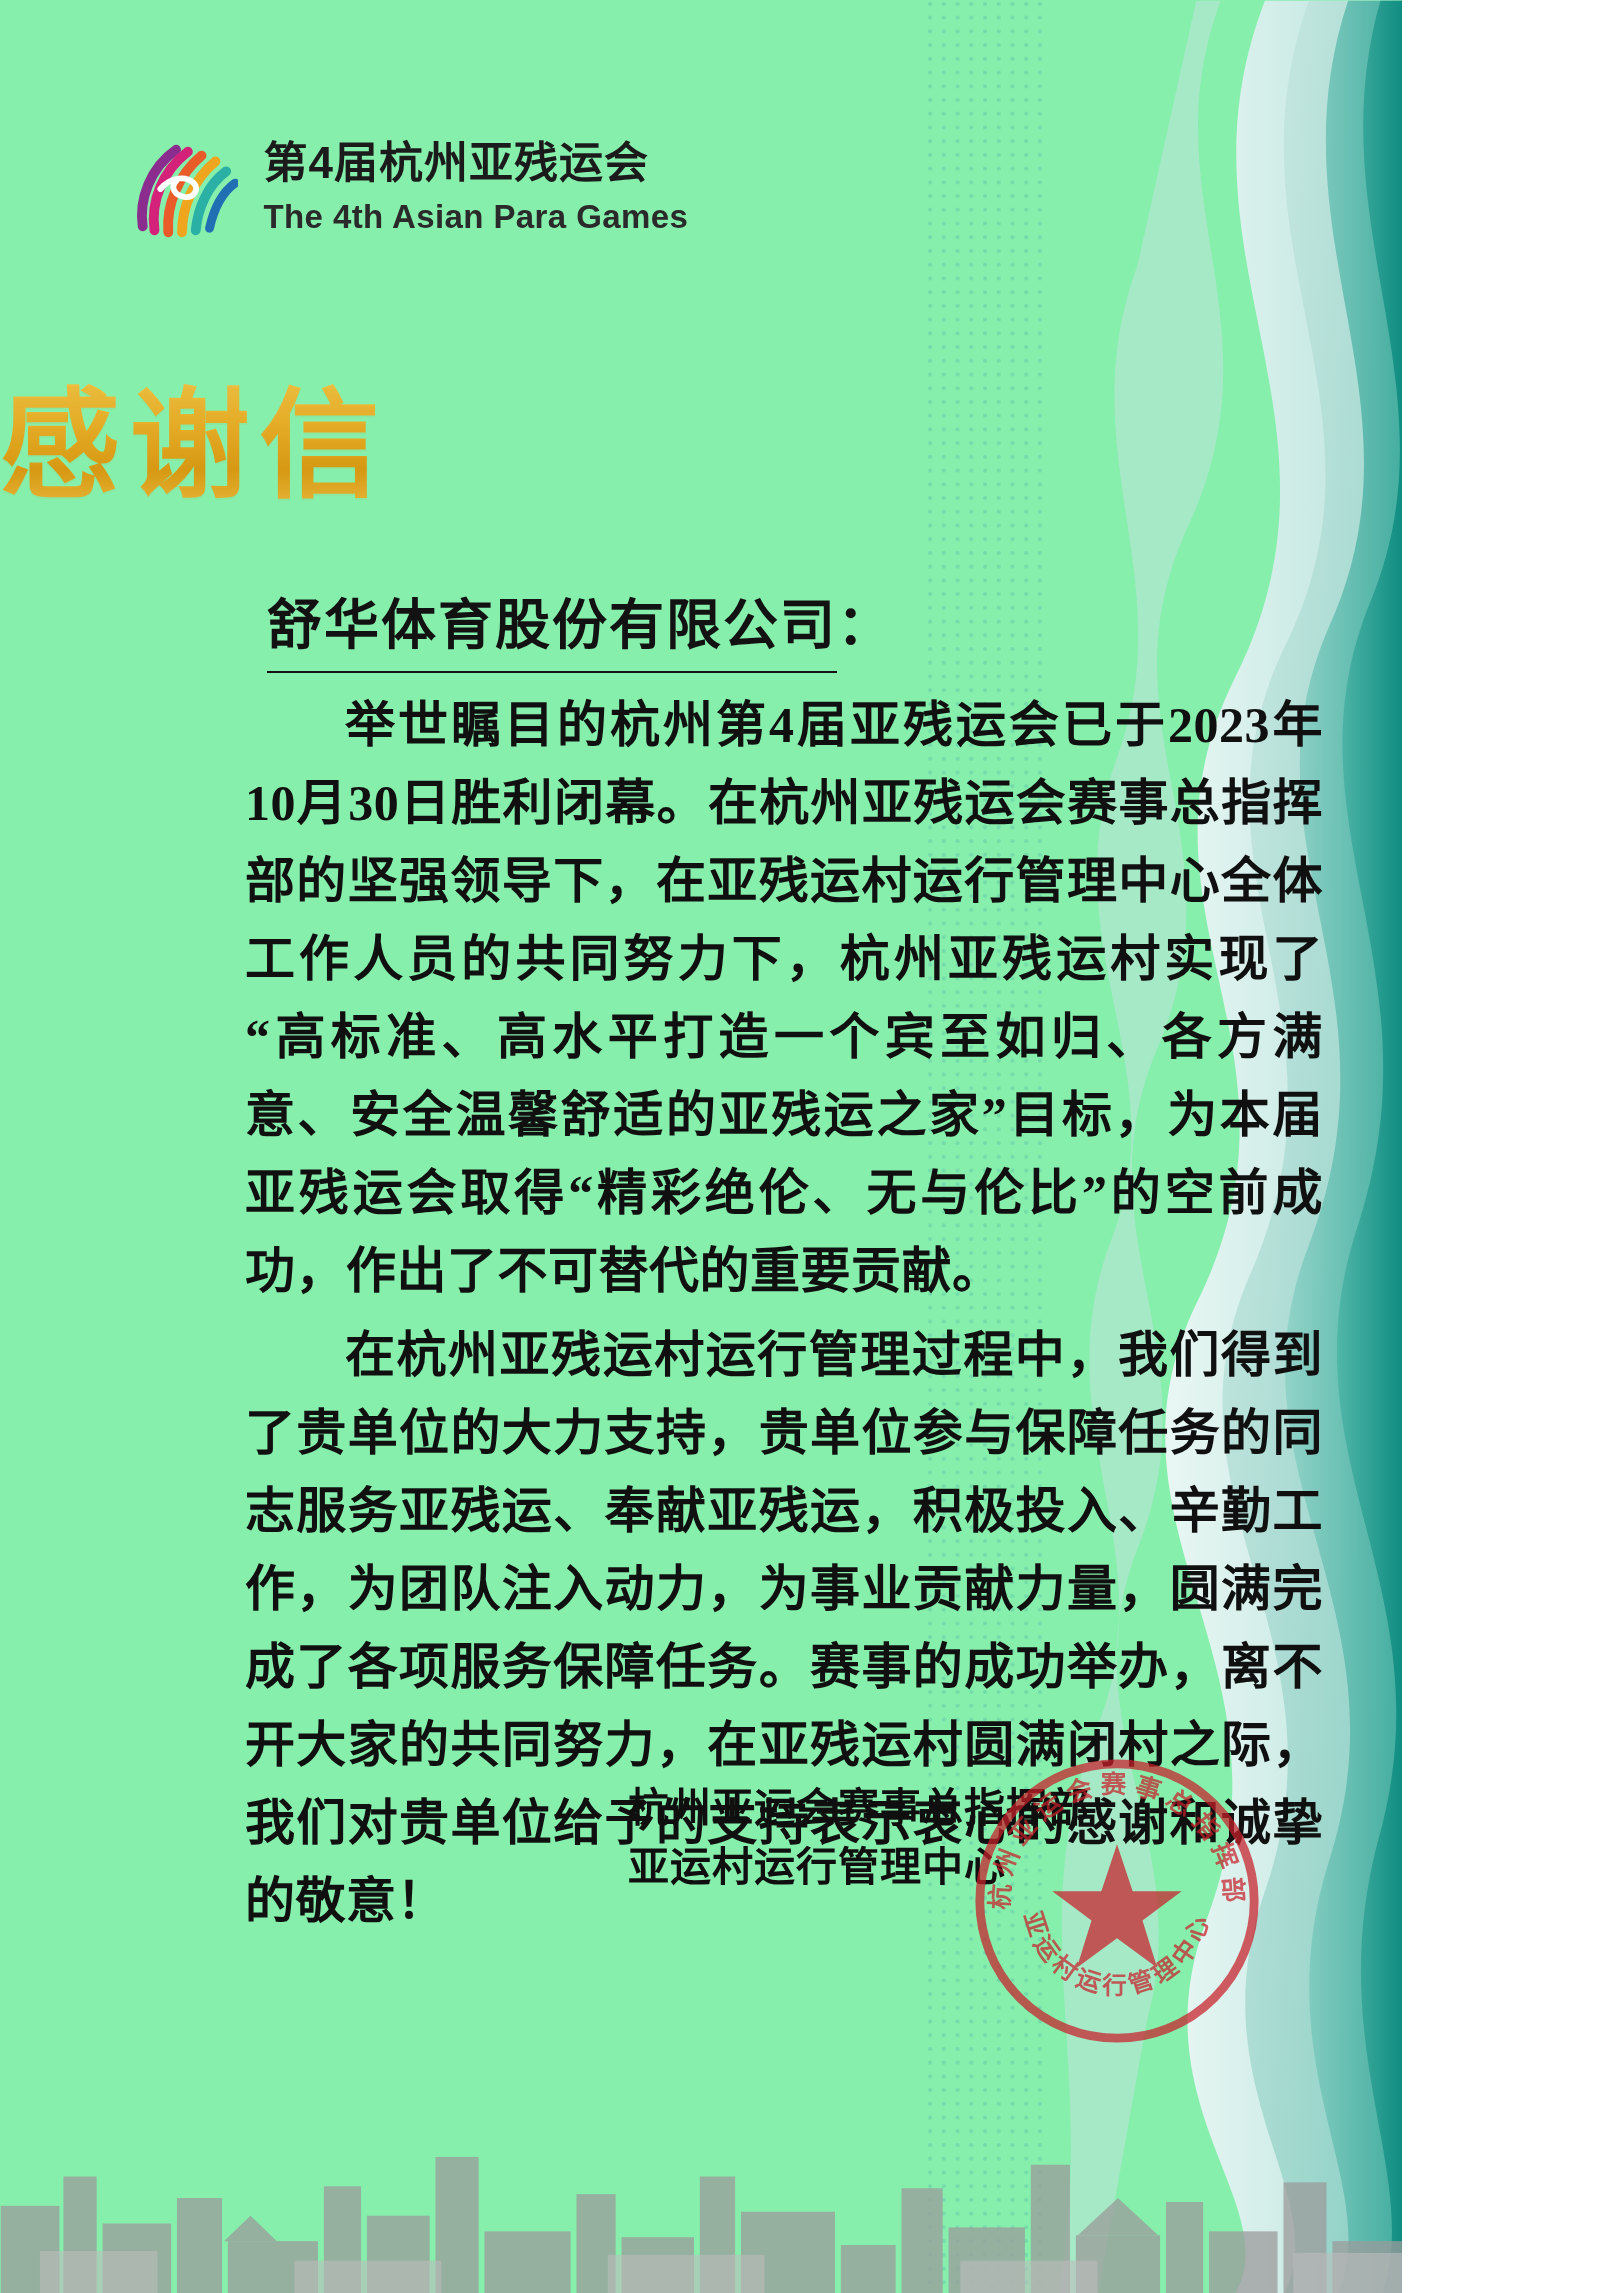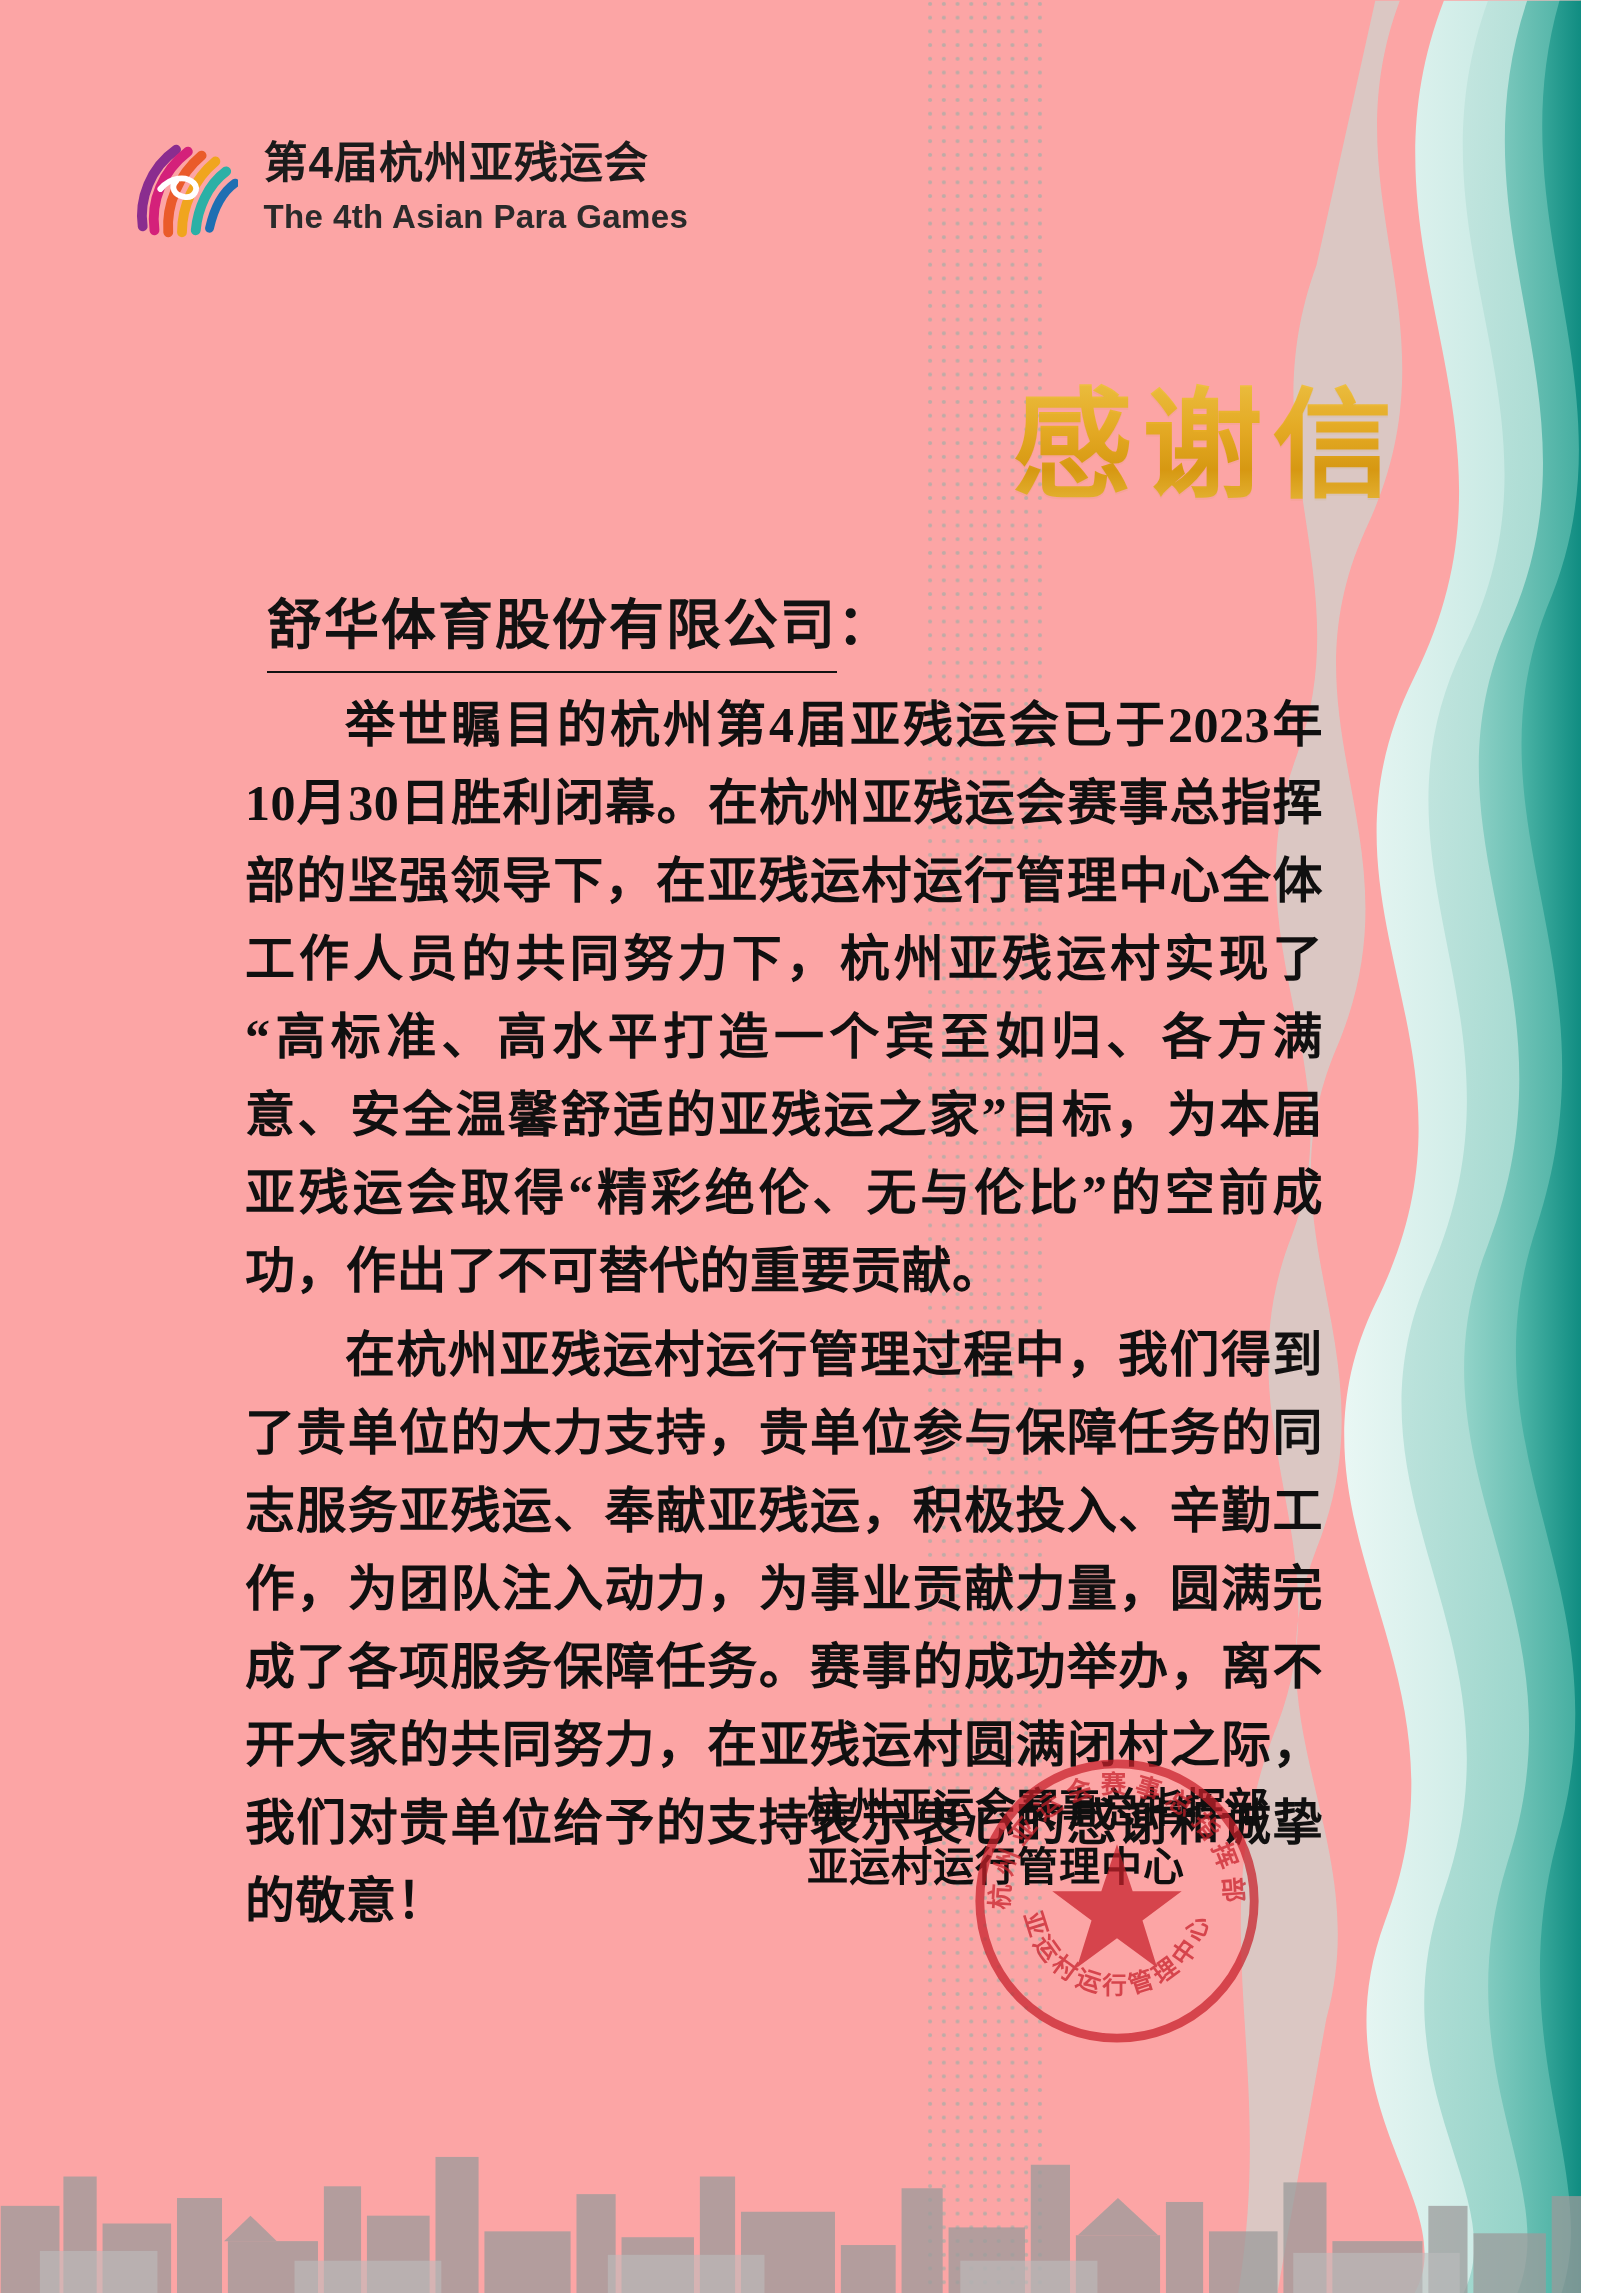--- a/index.html
+++ b/index.html
@@ -5,24 +5,24 @@
   html, body {
     margin: 0;
     padding: 0;
     background: #ffffff;
   }
   body {
     font-family: "Liberation Serif", "DejaVu Serif", serif;
   }
   .page {
     position: relative;
-    width: 1581px;
+    width: 1402px;
     height: 2294px;
     overflow: hidden;
-    background: #fca5a5;
+    background: #86efac;
   }
 
   
   .ribbon-wrap {
     position: absolute;
     top: 0;
     right: 0;
     width: 627px;
     height: 2294px;
     overflow: hidden;
@@ -69,21 +69,21 @@
     margin-top: 8px;
     text-align: center;
   }
 
   
   .title {
     position: absolute;
     left: 0;
     top: 348px;
     width: 1402px;
-    text-align: right;
+    text-align: left;
     font-family: "Liberation Sans", "DejaVu Sans", sans-serif;
     font-weight: 700;
     font-size: 120px;
     letter-spacing: 9.8px;
     background: linear-gradient(180deg, #f3cf56 0%, #e8ae27 45%, #d99a12 70%, #f0c64a 100%);
     -webkit-background-clip: text;
     background-clip: text;
     color: transparent;
     text-shadow: 0 2px 0 rgba(190,140,20,0.08);
   }

